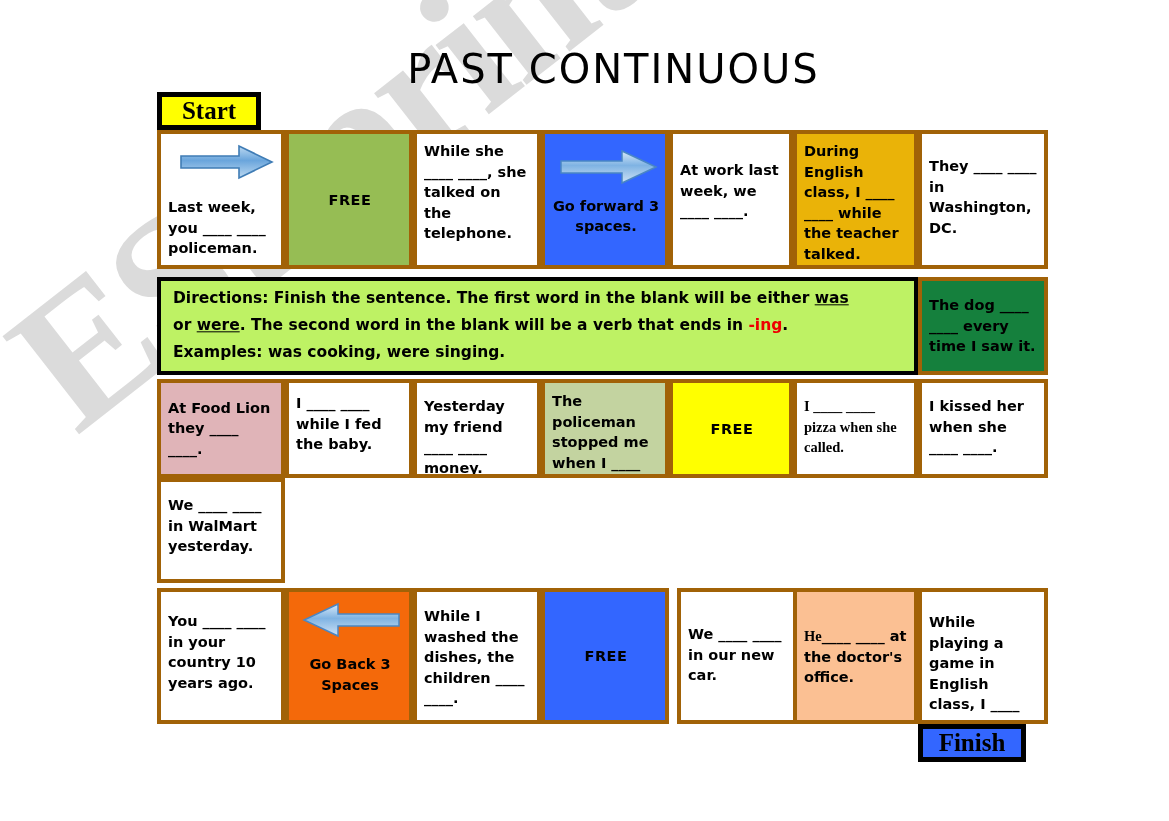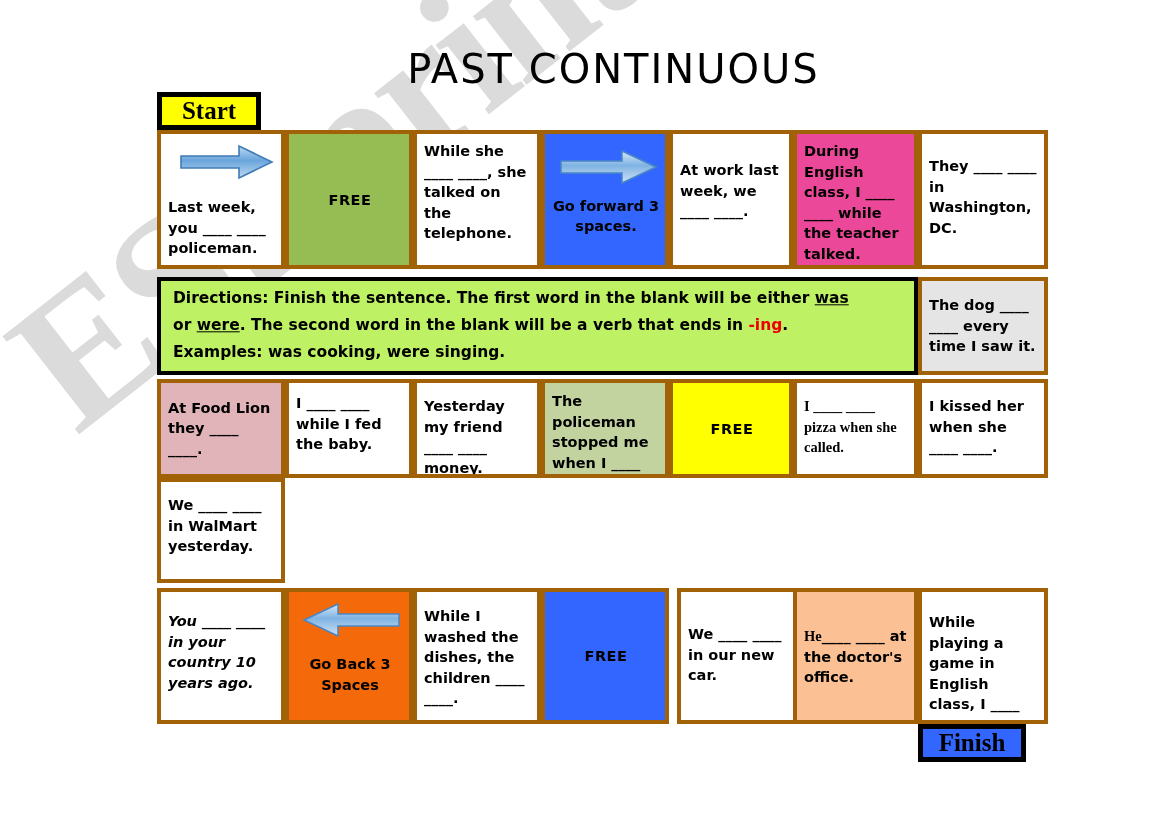--- a/index.html
+++ b/index.html
@@ -130,37 +130,37 @@
         </defs>
       <path d="M2 13 L63 13 L63 3 L97 19 L63 35 L63 25 L2 25 Z" fill="url(#ga2)" stroke="#4a86c4" stroke-width="1.5"></path>
     </svg>
     <div class="txt bottom center" style="bottom:28px;">Go forward 3 spaces.</div>
   </div>
 
   <div class="cell" style="left:669px;top:130px;width:124px;height:139px;background:#ffffff;">
     <div class="txt top" style="top:26px;">At work last week, we ____ ____.</div>
   </div>
 
-  <div class="cell" style="left:793px;top:130px;width:125px;height:139px;background:#ec4899;">
+  <div class="cell" style="left:793px;top:130px;width:125px;height:139px;background:#eab308;">
     <div class="txt top">During English class, I ____ ____ while the teacher talked.</div>
   </div>
 
   <div class="cell" style="left:918px;top:130px;width:130px;height:139px;background:#ffffff;">
     <div class="txt top" style="top:22px;">They ____ ____ in Washington, DC.</div>
   </div>
 
   <div id="directions" style="left:157px;top:277px;width:761px;height:98px;">
     <div class="dtxt">
       <span>Directions:  Finish the sentence.   The first word in the blank will be either </span><span class="u">was</span><br>
       <span>or </span><span class="u">were</span><span>.   The second word in the blank will be a verb that ends in </span><span class="red">-ing</span><span>.</span><br>
       <span>Examples:  was cooking, were singing.</span>
     </div>
   </div>
 
-  <div class="cell" style="left:918px;top:277px;width:130px;height:98px;background:#e5e5e5;">
+  <div class="cell" style="left:918px;top:277px;width:130px;height:98px;background:#15803d;">
     <div class="txt mid">The dog ____ ____ every time I saw it.</div>
   </div>
 
   <div class="cell" style="left:157px;top:379px;width:128px;height:99px;background:#e0b4b8;">
     <div class="txt mid">At Food Lion they ____ ____.</div>
   </div>
 
   <div class="cell" style="left:285px;top:379px;width:128px;height:99px;background:#ffffff;">
     <div class="txt top" style="top:10px;">I ____ ____ while I fed the baby.</div>
   </div>
@@ -182,21 +182,21 @@
   </div>
 
   <div class="cell" style="left:918px;top:379px;width:130px;height:99px;background:#ffffff;">
     <div class="txt top" style="top:13px;">I kissed her when she ____ ____.</div>
   </div>
 
   <div class="cell" style="left:157px;top:478px;width:128px;height:105px;background:#ffffff;">
     <div class="txt top" style="top:13px;">We ____ ____ in WalMart yesterday.</div>
   </div>
 
-  <div class="cell" style="left:157px;top:588px;width:128px;height:136px;background:#ffffff;font-style:italic;">
+  <div class="cell" style="left:157px;top:588px;width:128px;height:136px;background:#ffffff;">
     <div class="txt top" style="top:19px;">You ____ ____ in your country 10 years ago.</div>
   </div>
 
   <div class="cell" style="left:285px;top:588px;width:128px;height:136px;background:#f4690a;">
     <svg class="arrow" style="left:12px;top:10px;" width="100" height="36" viewBox="0 0 100 36">
       <defs>
           <linearGradient id="ga3" x1="0" y1="0" x2="0" y2="1">
         <stop offset="0" stop-color="#d8e9f8"></stop>
             <stop offset="0.45" stop-color="#7fb3e3"></stop>
         <stop offset="1" stop-color="#cfe2f5"></stop>

